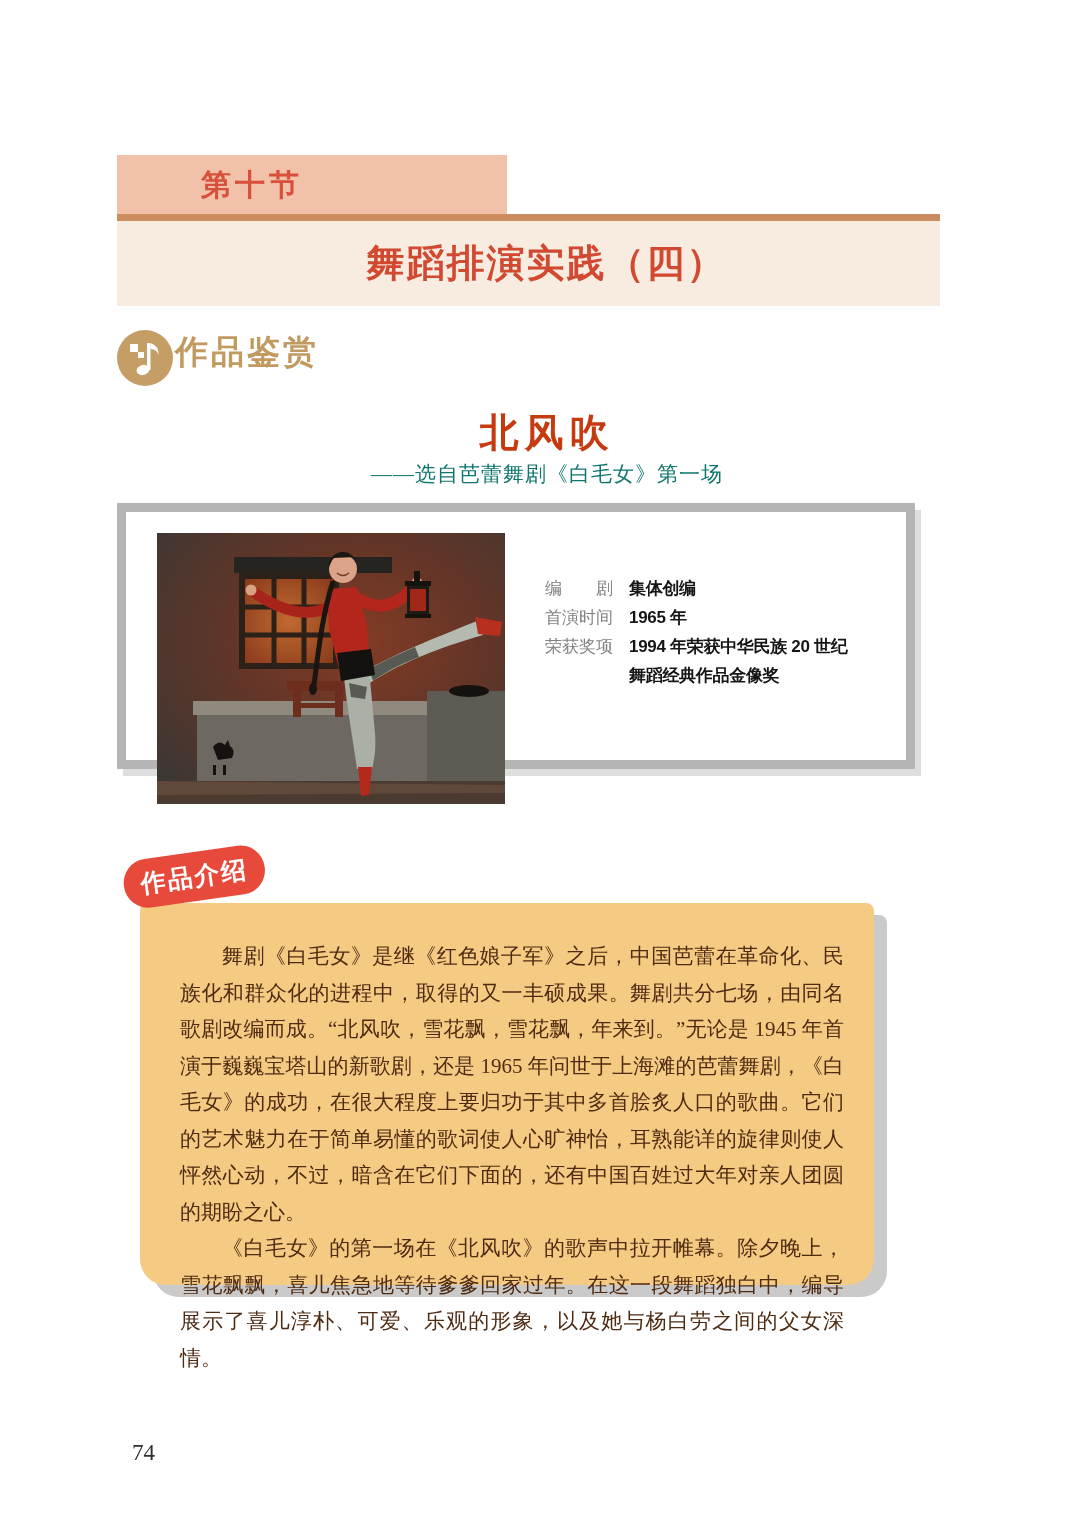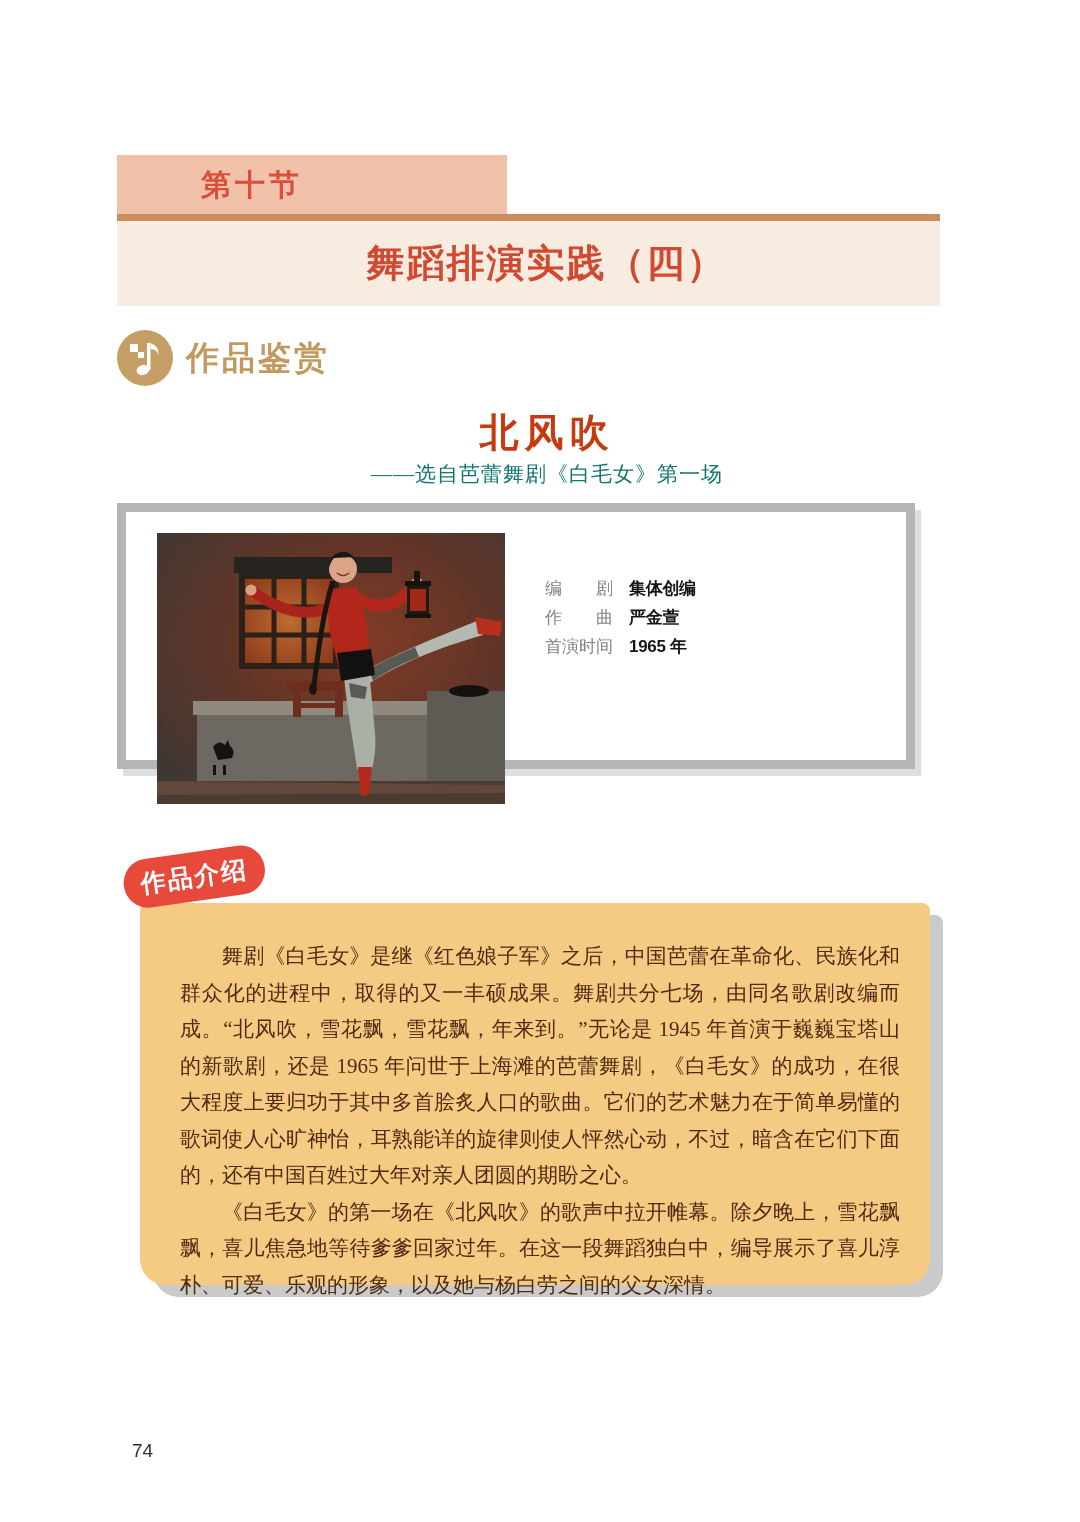--- a/index.html
+++ b/index.html
@@ -25,21 +25,21 @@
     background:#f8ebe0;
   }
   .title-band .section-title{
     text-align:center; line-height:85px;
     font-size:38px; font-weight:bold; color:#d14931; letter-spacing:2px;padding-left:36px;
   }
 
   
   .appreciation-head{
     position:absolute; left:117px; top:330px;
-    display:flex; align-items:center; gap:13px;font-family:Liberation Serif, serif;
+    display:flex; align-items:flex-start; gap:2px;font-family:Liberation Serif, serif;
   }
   .appr-icon{ width:56px; height:56px; flex:0 0 auto; }
   .appr-label{
     font-size:33px; font-weight:bold; color:#c29a60; letter-spacing:3px;
   }
 
   
   .work-head{
     position:absolute; left:117px; top:406px; width:860px; text-align:center;
     font-family:"Liberation Serif", serif;
@@ -76,36 +76,36 @@
   }
 
   
   .intro-badge{
     position:absolute; left:124px; top:862px; z-index:3;
     transform:rotate(-8deg); transform-origin:left center;
     background:#e7493a; color:#ffffff; border-radius:24px;
     padding:8px 17px; font-size:25px; font-weight:bold; letter-spacing:2px;
   }
   .intro-box{
-    position:absolute; left:140px; top:903px; width:790px; height:382px;
+    position:absolute; left:140px; top:903px; width:734px; height:382px;
     background:#f5ca83; border-radius:8px 8px 26px 26px;
     box-shadow:13px 12px 0 #cacaca;
   }
   .intro-text{
     padding:35px 30px 0 40px;
     font-family:"Liberation Serif", serif;
     font-size:21px; line-height:36.5px; color:#4e2b12;
     text-align:justify;
   }
   .intro-text p{ text-indent:2em; }
 
   
   .page-number{
     position:absolute; left:132px; top:1440px;
-    font-family:Liberation Sans, sans-serif; font-size:19px; color:#2f2f2f;
+    font-family:Liberation Serif, serif; font-size:23px; color:#2f2f2f;
   }
 </style>
 </head>
 <body>
 
 <div class="section-tab">
   <span class="tab-label">第十节</span>
 </div>
 <div class="header-divider"></div>
 <div class="title-band">
@@ -212,24 +212,24 @@
       <rect x="253" y="56" width="16" height="22" fill="#a12818"></rect>
       <rect x="248" y="81" width="26" height="4" fill="#16130f"></rect>
     </g>
   </svg>
 
   <div class="credits">
     <div class="credit-row">
       <span class="credit-label">编剧</span><span class="credit-value">集体创编</span>
     </div>
     <div class="credit-row">
-      <span class="credit-label">作曲</span><span class="credit-value">严金萱</span>
+      <span class="credit-label">首演时间</span><span class="credit-value">1965 年</span>
     </div>
     <div class="credit-row">
-      <span class="credit-label">首演时间</span><span class="credit-value">1965 年</span>
+      <span class="credit-label">荣获奖项</span><span class="credit-value"><span>1994 年荣获中华民族 20 世纪</span><br><span>舞蹈经典作品金像奖</span></span>
     </div>
   </div>
 </div>
 
 <div class="intro-badge">作品介绍</div>
 <div class="intro-box">
   <div class="intro-text">
     <p>舞剧《白毛女》是继《红色娘子军》之后，中国芭蕾在革命化、民族化和群众化的进程中，取得的又一丰硕成果。舞剧共分七场，由同名歌剧改编而成。“北风吹，雪花飘，雪花飘，年来到。”无论是 1945 年首演于巍巍宝塔山的新歌剧，还是 1965 年问世于上海滩的芭蕾舞剧，《白毛女》的成功，在很大程度上要归功于其中多首脍炙人口的歌曲。它们的艺术魅力在于简单易懂的歌词使人心旷神怡，耳熟能详的旋律则使人怦然心动，不过，暗含在它们下面的，还有中国百姓过大年对亲人团圆的期盼之心。</p>
     <p>《白毛女》的第一场在《北风吹》的歌声中拉开帷幕。除夕晚上，雪花飘飘，喜儿焦急地等待爹爹回家过年。在这一段舞蹈独白中，编导展示了喜儿淳朴、可爱、乐观的形象，以及她与杨白劳之间的父女深情。</p>
   </div>

